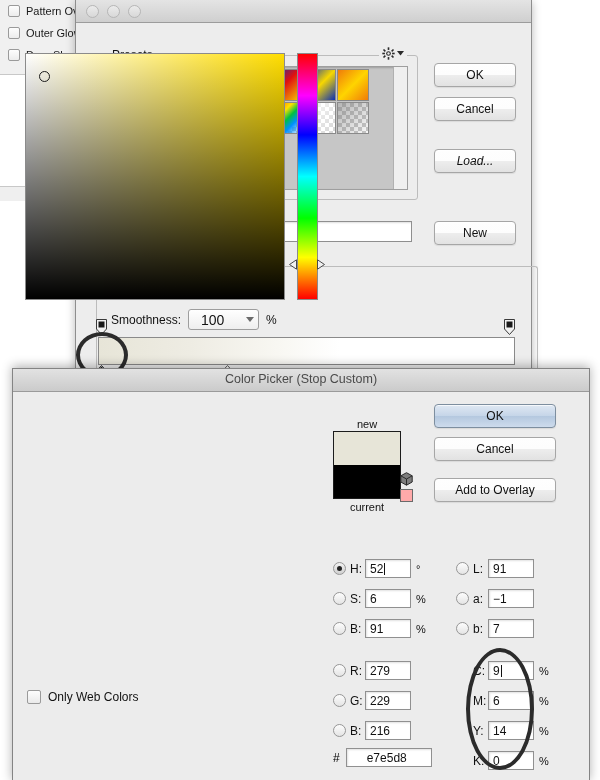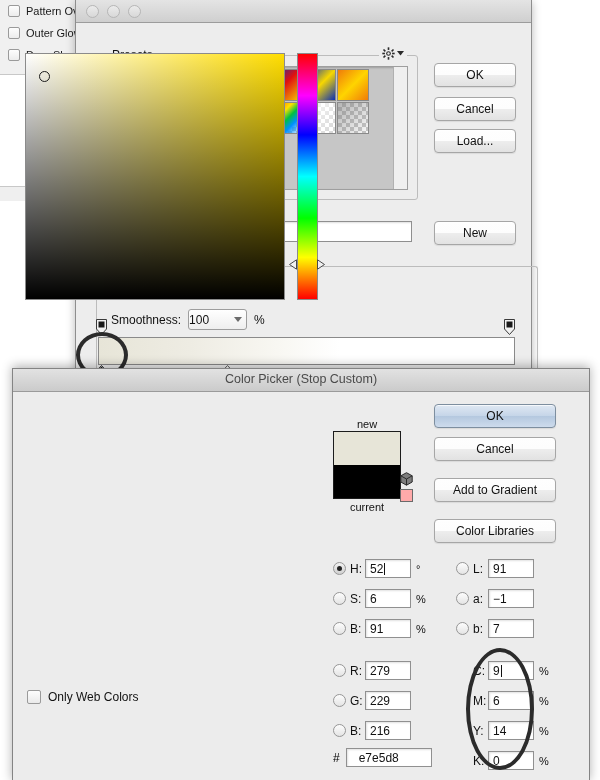--- a/index.html
+++ b/index.html
@@ -146,21 +146,21 @@
     border: 1px solid #a6a6a6;
     border-radius: 4px;
     font-size: 12px; color: #111;
     box-shadow: 0 1px 0 rgba(255,255,255,.7) inset, 0 1px 1px rgba(0,0,0,.08);
     cursor: default;
     user-select: none;
   }
   .ge-btn { position: absolute; left: 358px; width: 80px; height: 22px; }
   #ge-ok     { top: 40px; }
   #ge-cancel { top: 74px; }
-  #ge-load   { top: 106px; }
+  #ge-load   { top: 126px; font-style: italic; }
   #ge-save   { top: 150px; }
   #ge-new    { top: 198px; }
 
   
   .name-label {
     position: absolute; left: 20px; top: 202px;
     font-size: 12px; color: #111;
   }
   .text-input {
     background: #ffffff;
@@ -191,22 +191,22 @@
   .popup .updown { margin-left: 10px; display:flex; flex-direction:column; gap:2px; }
   .smooth-row {
     position: absolute; left: 14px; top: 28px;
     display: flex; align-items: center; gap: 7px;
     font-size: 12px; color: #111; margin-top: 14px;
   }
   .combo {
     display: inline-flex; align-items: center; justify-content: space-between;
     background: linear-gradient(#ffffff,#eeeeee);
     border: 1px solid #9d9d9d; border-radius: 3px;
-    height: 19px; width: 53px; padding: 0 4px 0 0;
-    font-size: 12px; color: #111;
+    height: 19px; width: 53px; padding: 0 4px 0 12px;
+    font-size: 14px; color: #111;
   }
 
   
   .grad-area { position: absolute; left: 22px; top: 296px; width: 415px; }
   .grad-bar {
     position: absolute; left: 0; top: 18px;
     width: 415px; height: 26px;
     border: 1px solid #8a8a8a;
   }
   .stop-top { position: absolute; top: 0; width: 11px; height: 16px; }
@@ -305,21 +305,21 @@
   }
   .num-input.caret::after {
     content:""; width:1px; height:12px; background:#111; margin-left:1px;
   }
   .unit { margin-left: 5px; font-size: 11px; color:#111; }
   .hex-row { position: absolute; display:flex; align-items:center; font-size:12px; }
   #hex-input {
     width: 86px; height: 19px; margin-left: 6px;
     background:#fff; border:1px solid #909090;
     box-shadow: inset 1px 1px 2px rgba(0,0,0,.12);
-    display:flex; align-items:center; padding-left:12px;
+    display:flex; align-items:center; padding-left:20px;
     box-sizing:border-box; font-size:12px; color:#111;
   }
   .webcolors {
     position: absolute; left: 27px; top: 690px;
     display: flex; align-items: center;
     font-size: 12px; color:#111;
   }
   .webcolors .cb {
     width: 12px; height: 12px;
     border: 1px solid #9a9a9a; border-radius: 2px;
@@ -560,22 +560,21 @@
     <svg width="13" height="14" viewBox="0 0 13 14">
         <path d="M6.5 0.7 L12.2 3.8 V10 L6.5 13.2 L0.8 10 V3.8 Z" fill="#7d7d7d" stroke="#2b2b2b"></path>
         <path d="M0.8 3.8 L6.5 7 L12.2 3.8" fill="none" stroke="#2b2b2b"></path>
         <path d="M6.5 7 V13.2" fill="none" stroke="#2b2b2b"></path>
       </svg>
   </div>
   <div id="gamut-chip" style="position: absolute; left: 400px; top: 489px; width: 13px; height: 13px; border: 1px solid rgb(106, 106, 106); box-sizing: border-box; background: rgb(255, 170, 170);"></div>
 
   <div class="btn cp-btn" id="cp-ok">OK</div>
   <div class="btn cp-btn" id="cp-cancel">Cancel</div>
-  <div class="btn cp-btn" id="cp-add">Add to Gradient</div>
-  <div class="btn cp-btn" id="cp-lib">Color Libraries</div>
+  <div class="btn cp-btn" id="cp-add">Add to Overlay</div>
 
   <div class="fld-row" style="left:333px;top:559px;">
     <span class="radio on"></span>
     <span class="fld-name">H:</span>
     <span class="num-input caret">52</span>
     <span class="unit">°</span>
   </div>
   <div class="fld-row" style="left:333px;top:589px;">
     <span class="radio"></span>
     <span class="fld-name">S:</span>

